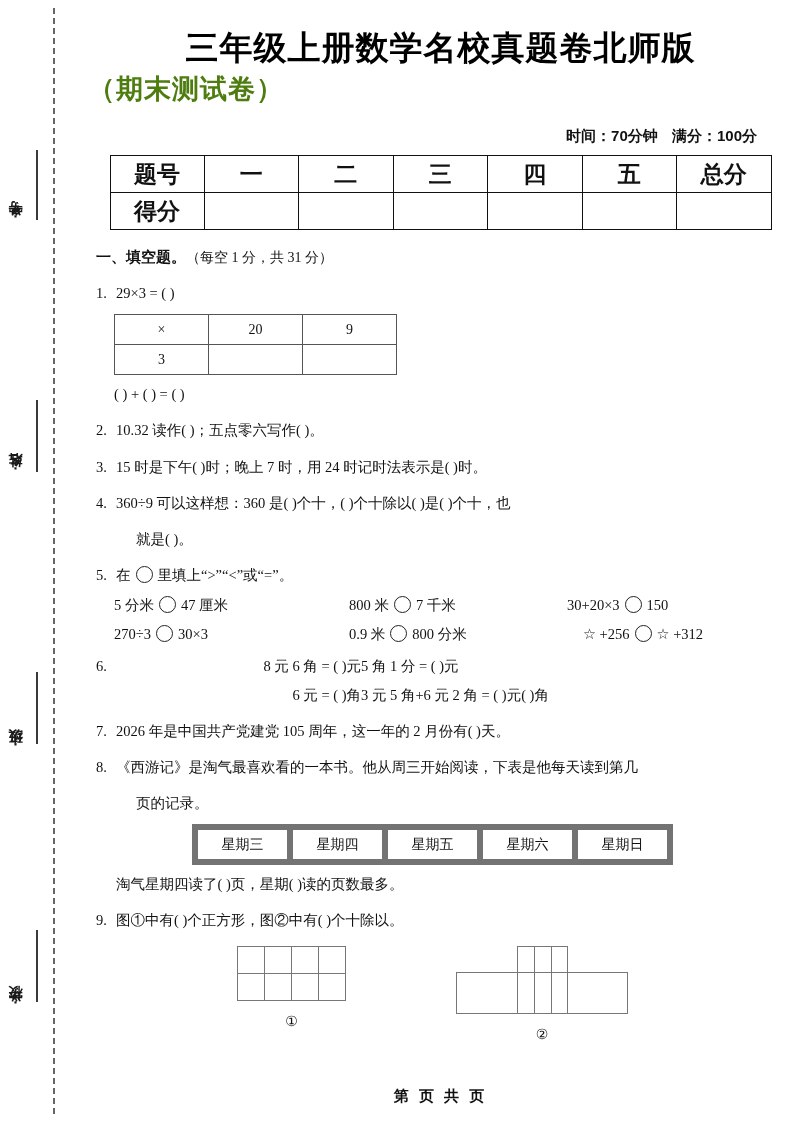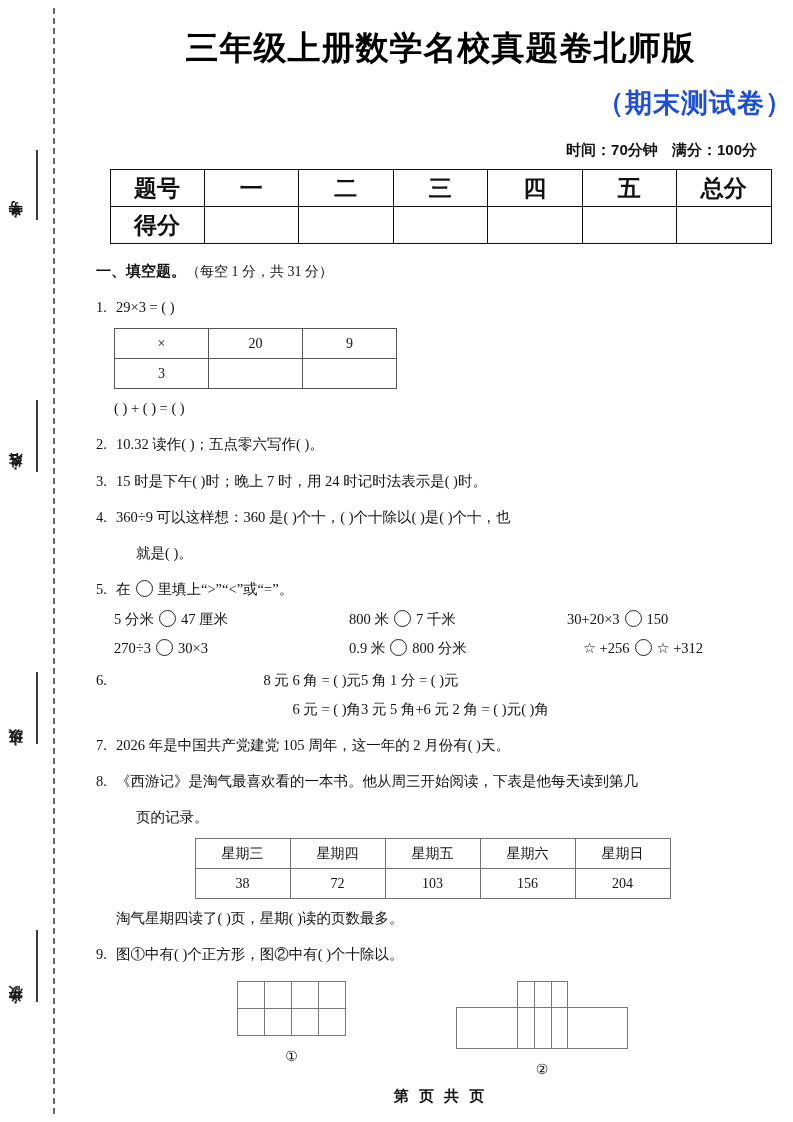--- a/index.html
+++ b/index.html
@@ -57,27 +57,26 @@
   #title-main {
     text-align: center;
     font-size: 33px;
     font-weight: bold;
     letter-spacing: 1px;
     margin-top: 26px;
     font-family: "Liberation Sans", "DejaVu Sans", sans-serif;
     color: #000;
   }
   #title-sub {
-    text-align: right;
+    text-align: left;
     font-size: 27px;
     font-weight: bold;
-    margin-top: 14px;
     letter-spacing: 1px;
     font-family: "Liberation Sans", "DejaVu Sans", sans-serif;
-    color: #1d4ed8;
+    color: #4d7c0f;
   }
   #exam-meta {
     text-align: right;
     padding-right: 36px;
     margin-top: 20px;
     font-size: 15px;
     font-weight: bold;
     font-family: "Liberation Sans", "DejaVu Sans", sans-serif;
   }
   #exam-meta span { margin-left: 10px; margin-top: 12px; }
@@ -163,21 +162,21 @@
   .two-col .c1 { width: 245px; white-space: nowrap; }
   .two-col .c2 { white-space: nowrap; }
 
   
   .week-wrap { display: flex; justify-content: center; margin: 6px 0 4px 0; }
   table.week {
     border-collapse: collapse;
     table-layout: fixed;
   }
   table.week td {
-    border: 1px solid #737373;
+    border: 6px solid #737373;
     width: 95px;
     height: 25px;
     text-align: center;
     vertical-align: middle;
     font-size: 14px;
   }
 
   
   .figs {
     display: flex;
@@ -392,27 +391,20 @@
     <div class="week-wrap">
       <table class="week">
         <tbody>
             <tr>
           <td>星期三</td>
           <td>星期四</td>
           <td>星期五</td>
           <td>星期六</td>
           <td>星期日</td>
         </tr>
-        <tr>
-          <td>38</td>
-          <td>72</td>
-          <td>103</td>
-          <td>156</td>
-          <td>204</td>
-        </tr>
       </tbody>
         </table>
     </div>
     <div class="mini-foot" style="padding-left:20px;">淘气星期四读了(        )页，星期(        )读的页数最多。</div>
 
     <div class="q" style="margin-top:4px;">
       <span class="num">9.</span>
       <div class="q-line">图①中有(        )个正方形，图②中有(        )个十除以。</div>
     </div>
 

